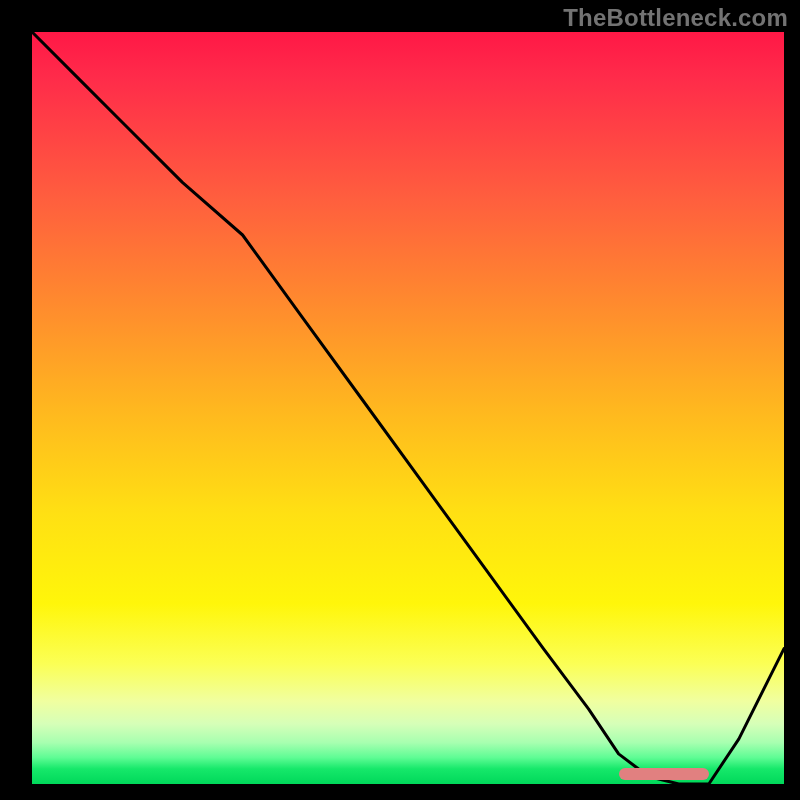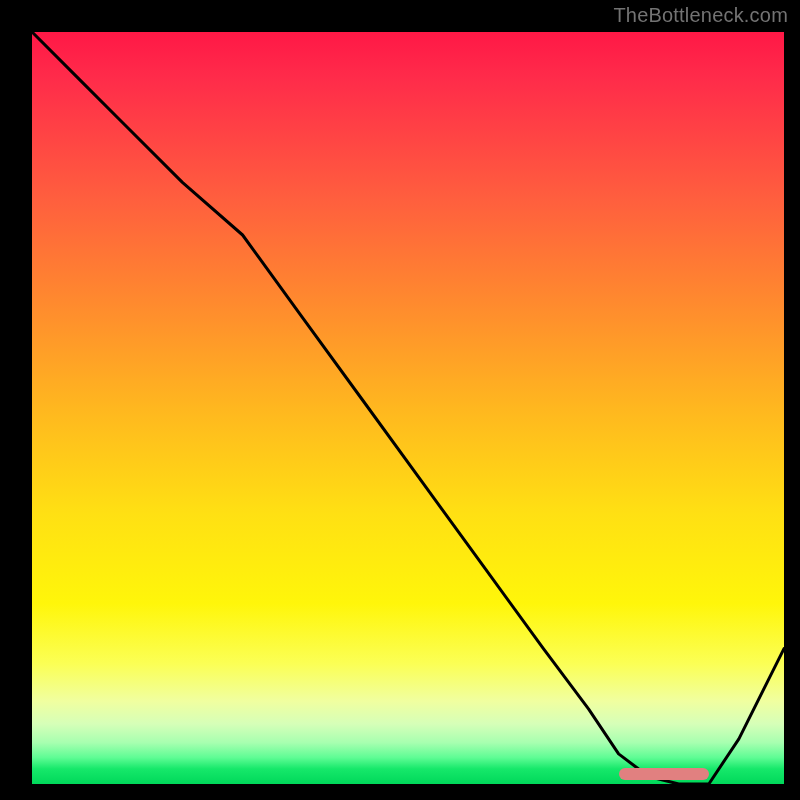--- a/index.html
+++ b/index.html
@@ -8,22 +8,22 @@
     position: relative;
     width: 800px;
     height: 800px;
     background: #000;
   }
   .watermark {
     position: absolute;
     top: 4px;
     right: 12px;
     font-family: Arial, Helvetica, sans-serif;
-    font-size: 20px;
-    font-weight: 400;
+    font-size: 24px;
+    font-weight: 700;
     color: #737373;
     letter-spacing: 0.2px;
     text-align: right;
   }
   .plot {
     position: absolute;
     left: 32px;
     top: 32px;
     width: 752px;   
     height: 752px;  

